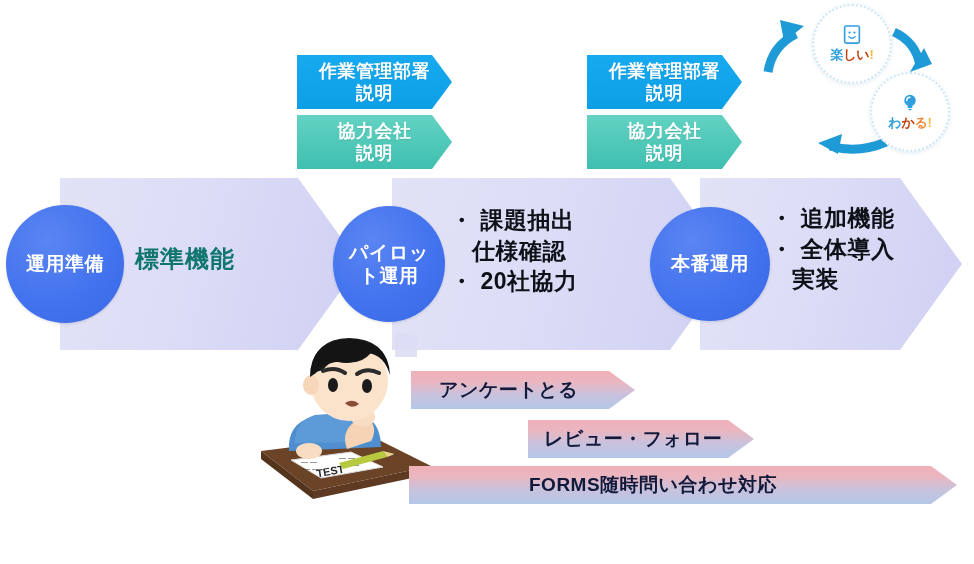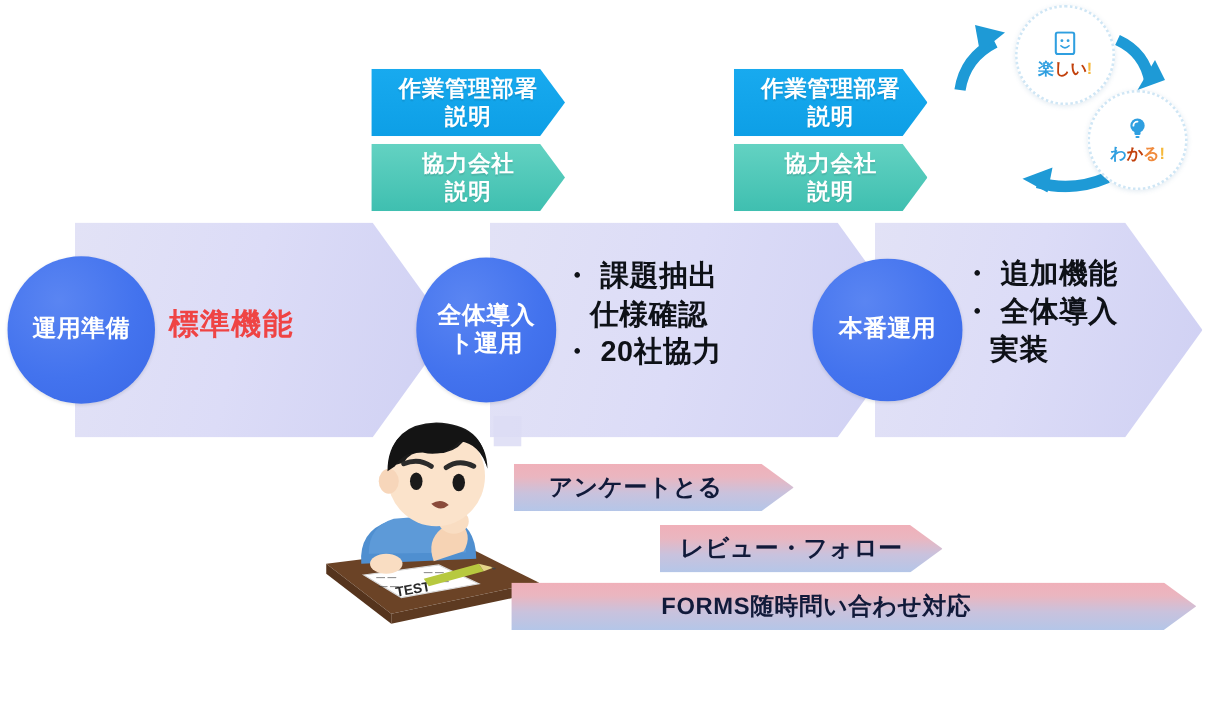--- a/index.html
+++ b/index.html
@@ -37,21 +37,21 @@
     letter-spacing:.5px;
     box-sizing:border-box;
   }
   #circle1{left:6px;top:205px;width:118px;height:118px;font-size:19px;}
   #circle2{left:333px;top:206px;width:112px;height:116px;font-size:19px;padding:0 8px;}
   #circle3{left:650px;top:207px;width:120px;height:114px;font-size:19px;}
 
   
   .arrowlabel{
     position:absolute;
-    color:#ef4444;
+    color:#0f766e;
     font-weight:bold;
     font-size:24px;
     letter-spacing:1px;
     white-space:nowrap;
   }
   #label-std{left:135px;top:243px;}
 
   .bullets{
     position:absolute;
     color:#0e1117;
@@ -150,21 +150,21 @@
   <div class="bigarrow" id="arrow1"></div>
   <div class="bigarrow" id="arrow2"></div>
   <div class="bigarrow" id="arrow3"></div>
 
   <div class="stagecircle" id="circle1">
     <span>運用準備</span>
   </div>
 
   <div class="stagecircle" id="circle2">
     <span>
-      <span class="ln">全体導入</span>
+      <span class="ln">パイロッ</span>
       <span class="ln">ト運用</span>
     </span>
   </div>
 
   <div class="stagecircle" id="circle3">
     <span>本番運用</span>
   </div>
 
   <div class="arrowlabel" id="label-std">標準機能</div>
 

